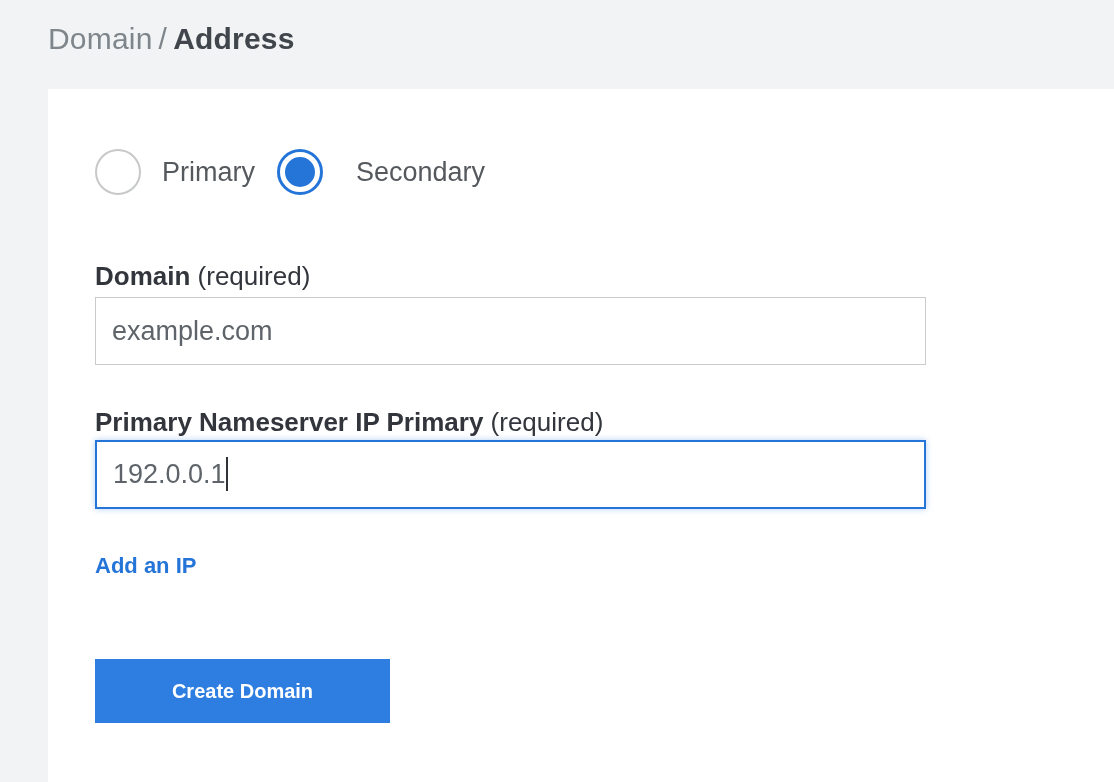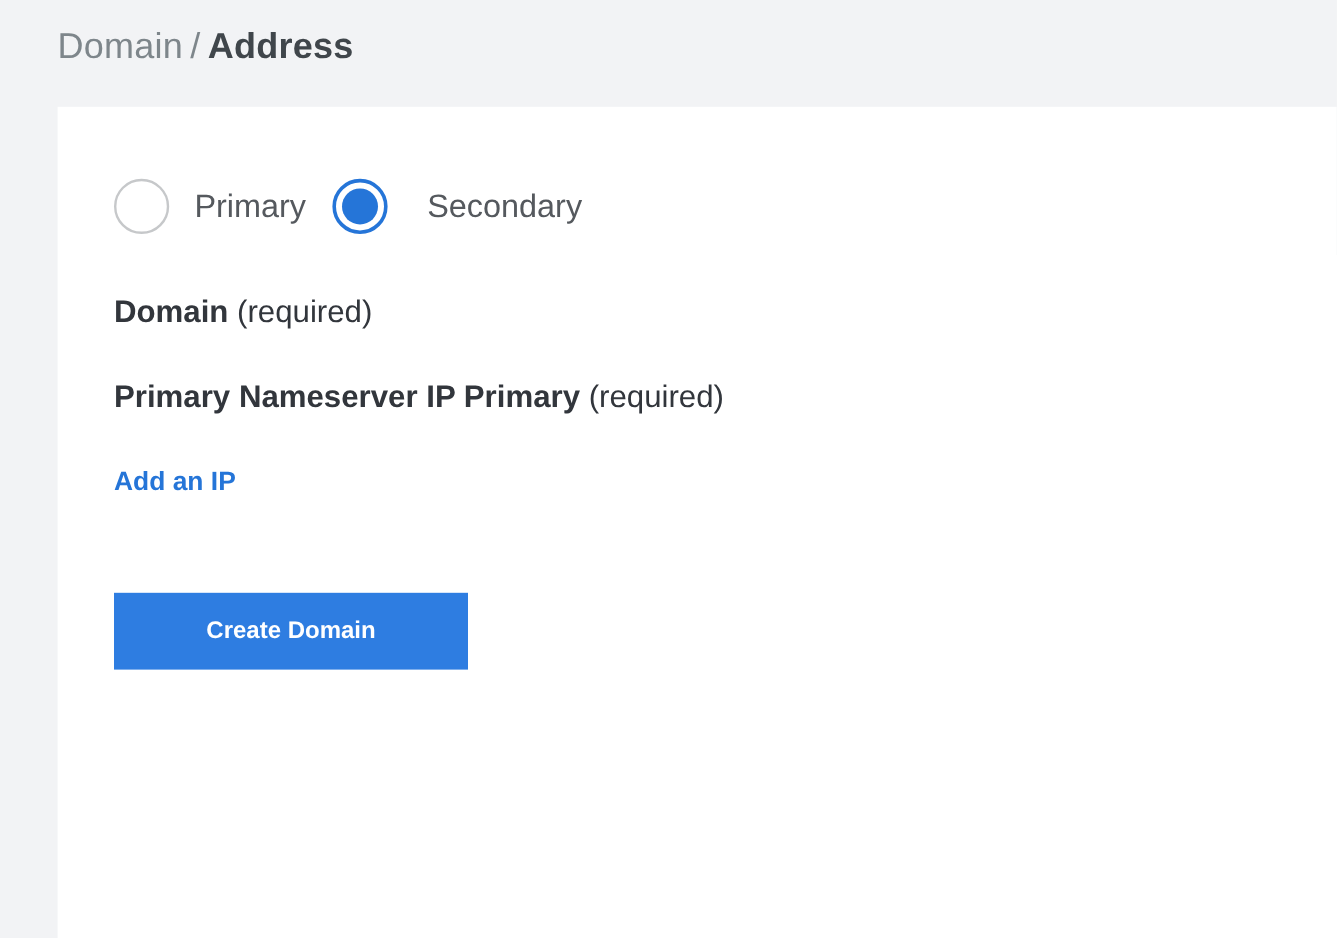--- a/index.html
+++ b/index.html
@@ -54,21 +54,21 @@
     display:flex;align-items:center;justify-content:center;
     flex:0 0 auto;
   }
   .radio-circle.selected{border:3px solid var(--accent-blue);}
   .radio-dot{width:30px;height:30px;border-radius:50%;background:var(--accent-blue);}
   .radio-label{
     margin-left:21px;font-size:27px;color:var(--radio-label-gray);
   }
   
   .field-label{
-    margin-top:51px;font-size:26px;line-height:27px;color:var(--label-dark);
+    margin-top:68px;font-size:26px;line-height:27px;color:var(--label-dark);
   }
   .field-label .label-strong{font-weight:700;}
   .field-label .label-required{font-weight:400;}
   .field-label.second{margin-top:44px;}
   
   .text-input{
     display:block;width:831px;height:68px;margin-top:7px;
     border:1px solid var(--input-border);border-radius:0;background:#fff;
     font-family:"Liberation Sans","DejaVu Sans",sans-serif;
     font-size:27px;color:var(--text-gray);padding:0 16px;outline:none;
@@ -117,23 +117,28 @@
           <span class="radio-dot"></span>
         </span>
       <span class="radio-label">Secondary</span>
     </label>
   </div>
 
   <div class="field-label">
     <span class="label-strong">Domain</span>
     <span class="label-required">(required)</span>
   </div>
+  <input class="text-input" type="text" value="example.com" style="">
 
   <div class="field-label second">
     <span class="label-strong">Primary Nameserver IP Primary</span>
     <span class="label-required">(required)</span>
+  </div>
+  <div class="input-wrap">
+    <input class="text-input" type="text" value="192.0.0.1" style="">
+    <span class="caret"></span>
   </div>
 
   <a class="add-ip">Add an IP</a>
 
   <button class="create-btn">Create Domain</button>
 
 </div>
 
 </body></html>

